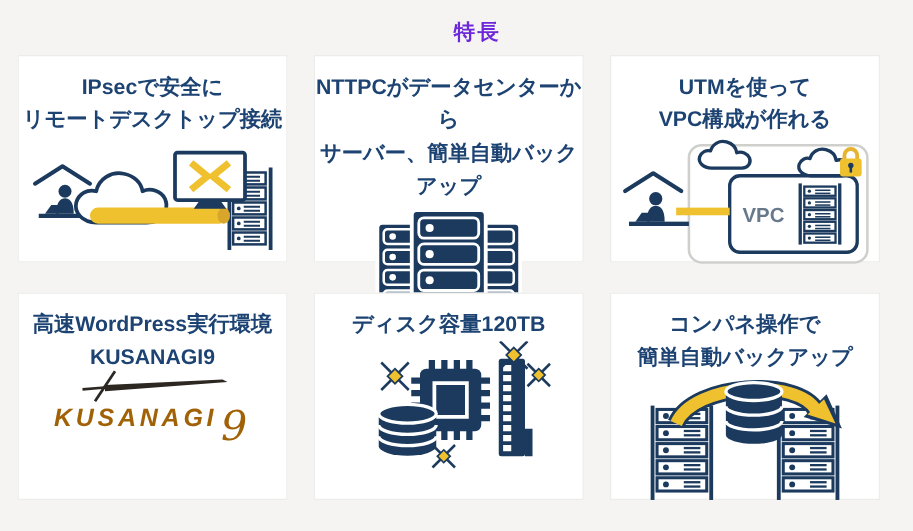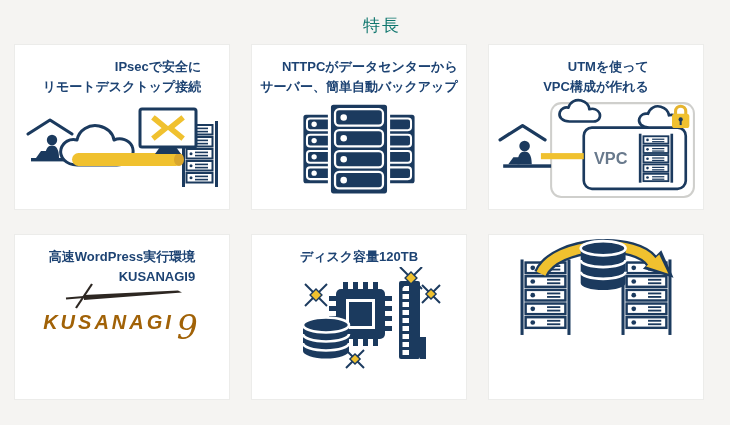--- a/index.html
+++ b/index.html
@@ -5,36 +5,36 @@
   * { margin:0; padding:0; box-sizing:border-box; }
   html,body { width:730px; height:425px; }
   body {
     background:#f5f4f2;
     font-family:"Liberation Sans","DejaVu Sans",sans-serif;
     overflow:hidden;
   }
   .page { position:relative; width:730px; height:425px; }
   .page-title {
     text-align:center; padding-top:14px;
-    font-size:17px; font-weight:normal; color:#0f766e; letter-spacing:2px;padding-left:34px;
+    font-size:17px; font-weight:bold; color:#6d28d9; letter-spacing:2px;padding-left:34px;
   }
   .grid {
     position:absolute; left:14px; top:44px;
     display:grid;
     grid-template-columns:repeat(3,216px);
     grid-template-rows:166px 166px;
     gap:24px 21px;
   }
   .card {
     background:#ffffff; border:1px solid #ececea;
     display:flex; flex-direction:column; align-items:center;
   }
   .card-title {
-    margin-top:12px; text-align:right;
-    font-size:13px; font-weight:bold; color:#1d4373; line-height:1.55;
+    margin-top:12px; text-align:center;
+    font-size:17px; font-weight:bold; color:#1d4373; line-height:1.55;
   }
   .illus {
     flex:1; width:100%;
     display:flex; justify-content:center;
   }
   .illus svg { display:block; }
   
   .kusanagi { display:flex; flex-direction:column; align-items:center; margin-top:-6px; }
   .kusanagi-text {
     color:#a16207; font-style:italic; font-size:20px; font-weight:bold;
@@ -329,20 +329,24 @@
           <g transform="translate(96,92)">
             <line x1="-9" y1="-9" x2="9" y2="9" stroke="#1b3a5e" stroke-width="2"></line>
               <line x1="-9" y1="9" x2="9" y2="-9" stroke="#1b3a5e" stroke-width="2"></line>
             <rect x="-3.6" y="-3.6" width="7.2" height="7.2" transform="rotate(45)" fill="#f0c12f" stroke="#1b3a5e" stroke-width="1.4"></rect>
           </g>
         </svg>
       </div>
     </div>
 
     <div class="card">
+      <div class="card-title">
+        <div>コンパネ操作で</div>
+        <div>簡単自動バックアップ</div>
+      </div>
       <div class="illus">
         <svg width="204" height="102" viewBox="0 0 200 100">
 
           <g transform="translate(26,24)">
             <rect x="0" y="0" width="3" height="74" fill="#1b3a5e"></rect>
             <rect x="46" y="0" width="3" height="74" fill="#1b3a5e"></rect>
             <g fill="#fff" stroke="#1b3a5e" stroke-width="2.4">
               <rect x="5" y="3" width="39" height="10.4"></rect>
               <rect x="5" y="16.4" width="39" height="10.4"></rect>
               <rect x="5" y="29.8" width="39" height="10.4"></rect>

